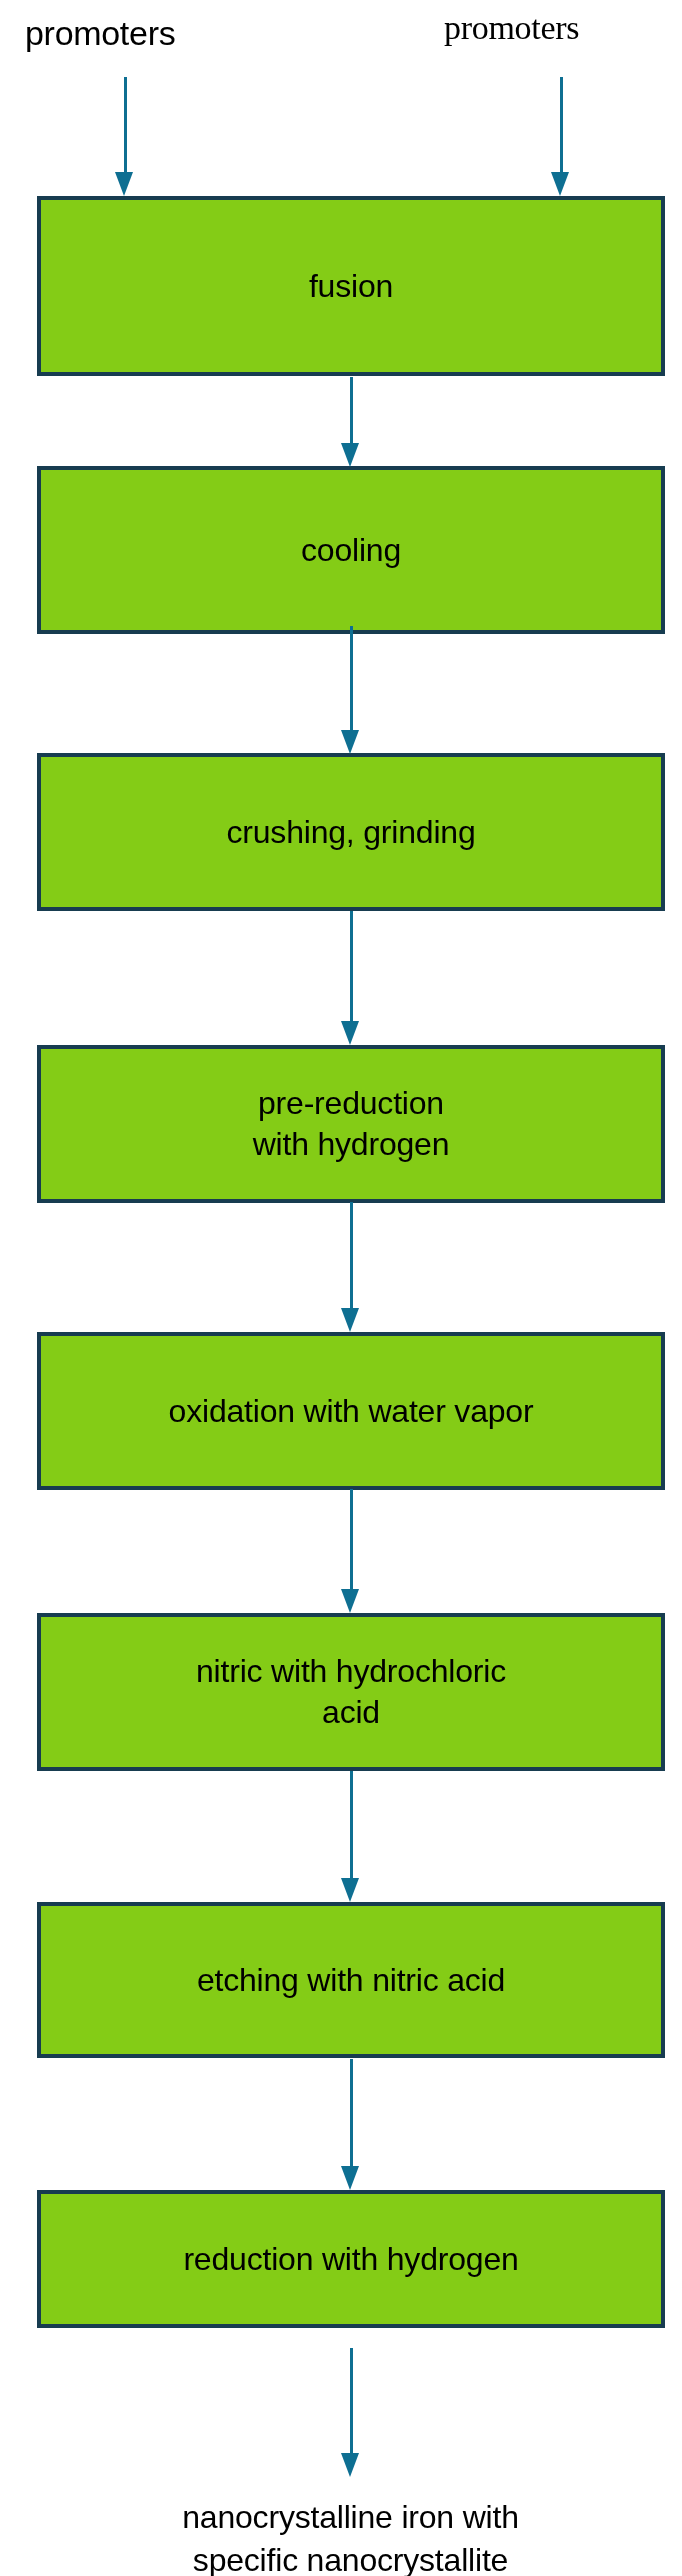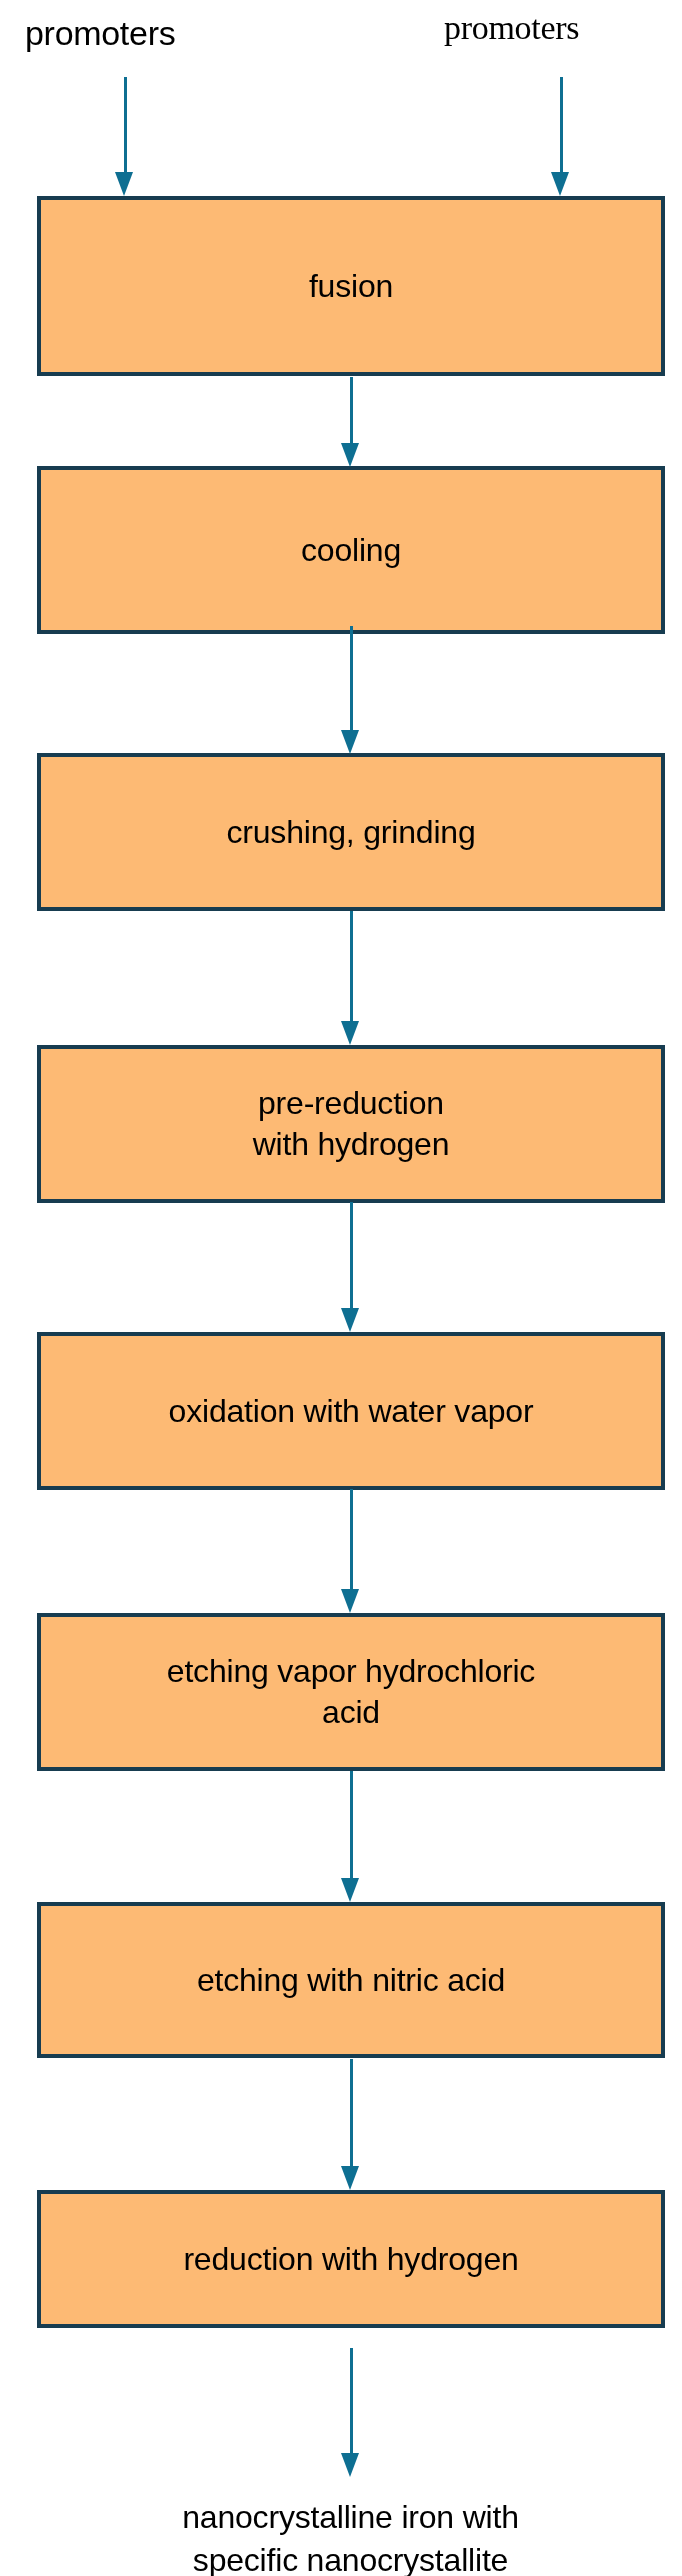--- a/index.html
+++ b/index.html
@@ -30,21 +30,21 @@
   #label-magnetite { left: 25px;  top: 15.5px; }
   #label-promoters { left: 444px; top: 11.3px; font-family: Liberation Serif, serif; }
 
   
   .proc-box {
     position: absolute;
     left: 37px;
     width: 628px;
     box-sizing: border-box;
     border: 4.1px solid #173c50;
-    background: #fdba74;
+    background: #84cc16;
     display: flex;
     align-items: center;
     justify-content: center;
     text-align: center;
   }
   .proc-label {
     font-size: 32px;
     line-height: 1.28;
     color: #000000;
     padding: 0 9.3px;
@@ -122,21 +122,21 @@
   <div class="proc-box" id="box-3" style="top:1045px; height:158px;">
     <div class="proc-label">pre-reduction
 with hydrogen</div>
   </div>
 
   <div class="proc-box" id="box-4" style="top:1332px; height:158px;">
     <div class="proc-label">oxidation with water vapor</div>
   </div>
 
   <div class="proc-box" id="box-5" style="top:1613px; height:158px;">
-    <div class="proc-label">etching vapor hydrochloric
+    <div class="proc-label">nitric with hydrochloric
 acid</div>
   </div>
 
   <div class="proc-box" id="box-6" style="top:1902px; height:156px;">
     <div class="proc-label">etching with nitric acid</div>
   </div>
 
   <div class="proc-box" id="box-7" style="top:2190px; height:138px;">
     <div class="proc-label">reduction with hydrogen</div>
   </div>

